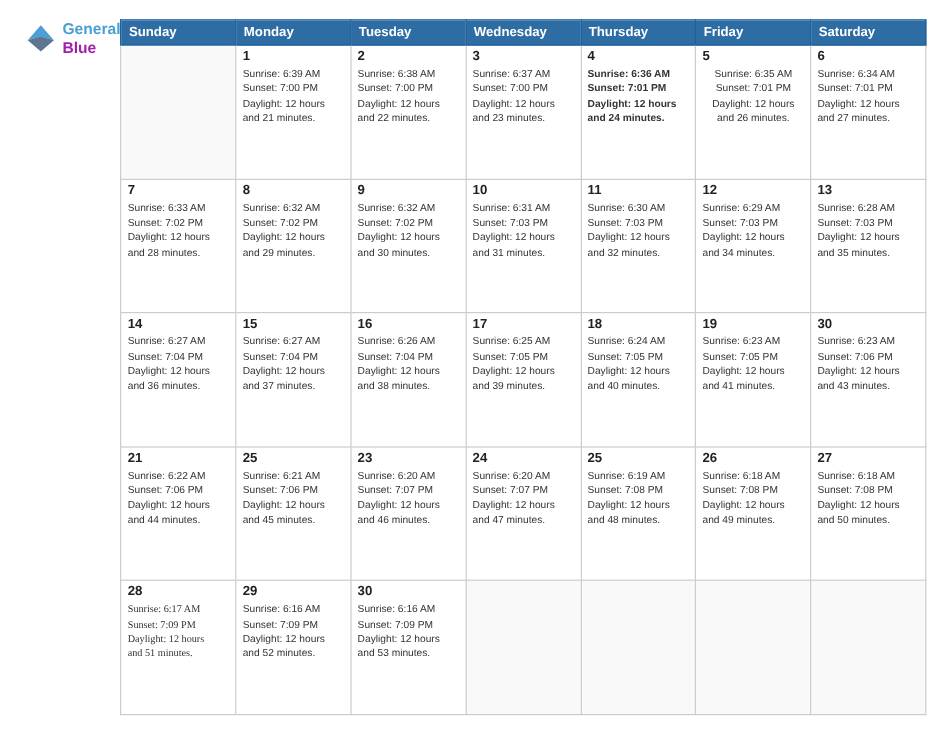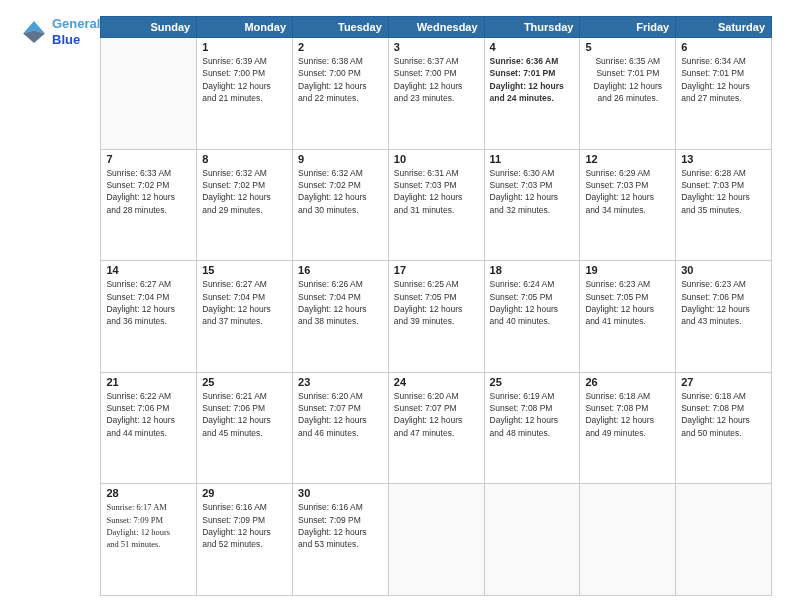--- a/index.html
+++ b/index.html
@@ -60,21 +60,21 @@
       width: 100%;
       table-layout: fixed;
     }
     .calendar th {
       background: #2e6da4;
       color: #fff;
       font-size: 11px;
       font-weight: bold;
       padding: 4px 6px;
       border: 1px solid #2060a0;
-      text-align: right;
+      text-align: left;
     }
     .calendar td {
       border: 1px solid #ccc;
       vertical-align: top;
       padding: 3px 5px;
       font-size: 9px;
       color: #333;
       height: 78px;
     }
     .calendar td.empty {
@@ -98,21 +98,21 @@
 
 <div class="page">
   <div class="header">
     <div class="logo">
       <svg class="logo-icon" viewBox="0 0 36 36">
         <polygon points="18,4 32,20 18,16 4,20" fill="#4a9fd4"></polygon>
         <polygon points="18,16 32,20 18,32 4,20" fill="#1a3a5c" opacity="0.7"></polygon>
       </svg>
       <div class="logo-text">
         <div><span>General</span></div>
-        <div style="color:#1d4ed8">Blue</div>
+        <div style="color:#a21caf">Blue</div>
       </div>
     </div>
     <div class="title-block">
       <div class="main-title"></div>
       <div class="subtitle"></div>
     </div>
   </div>
 
   <table class="calendar">
     <thead>

